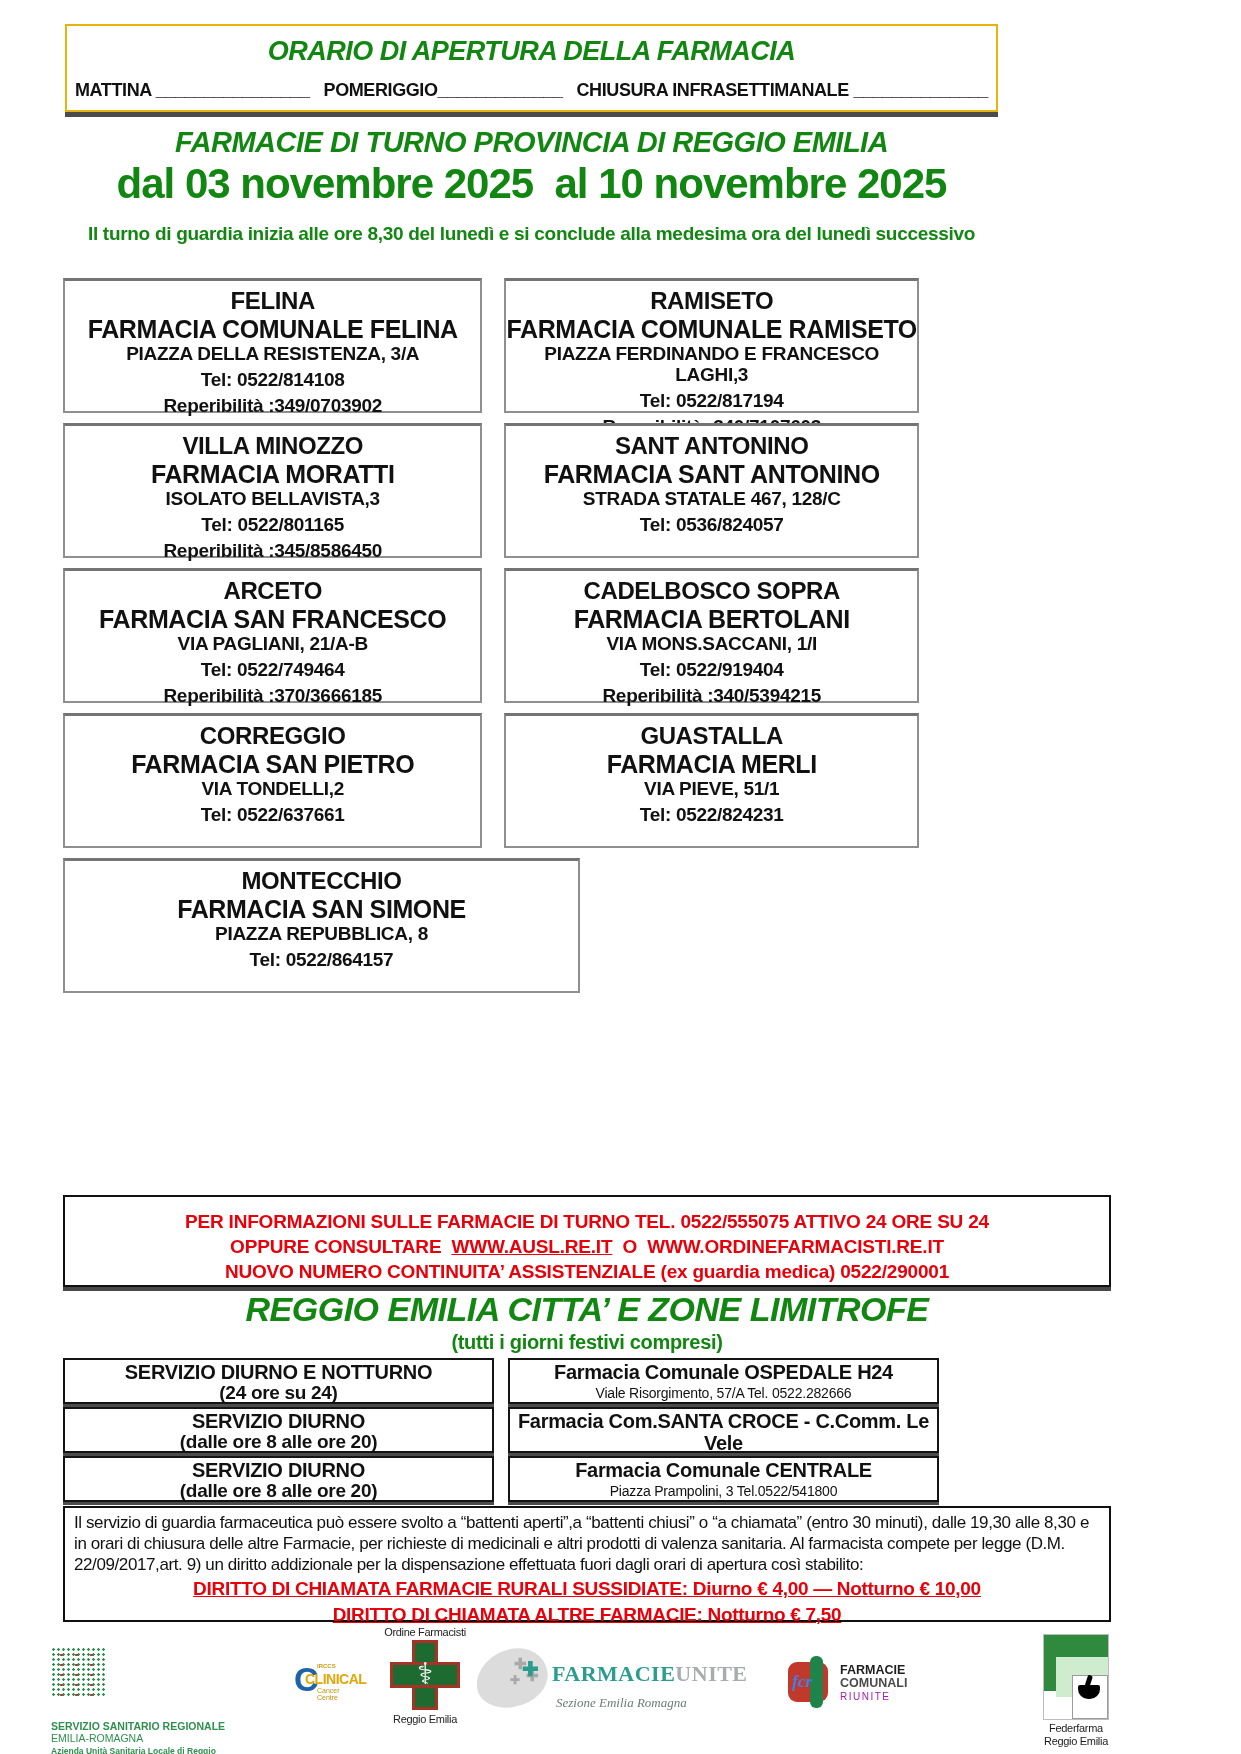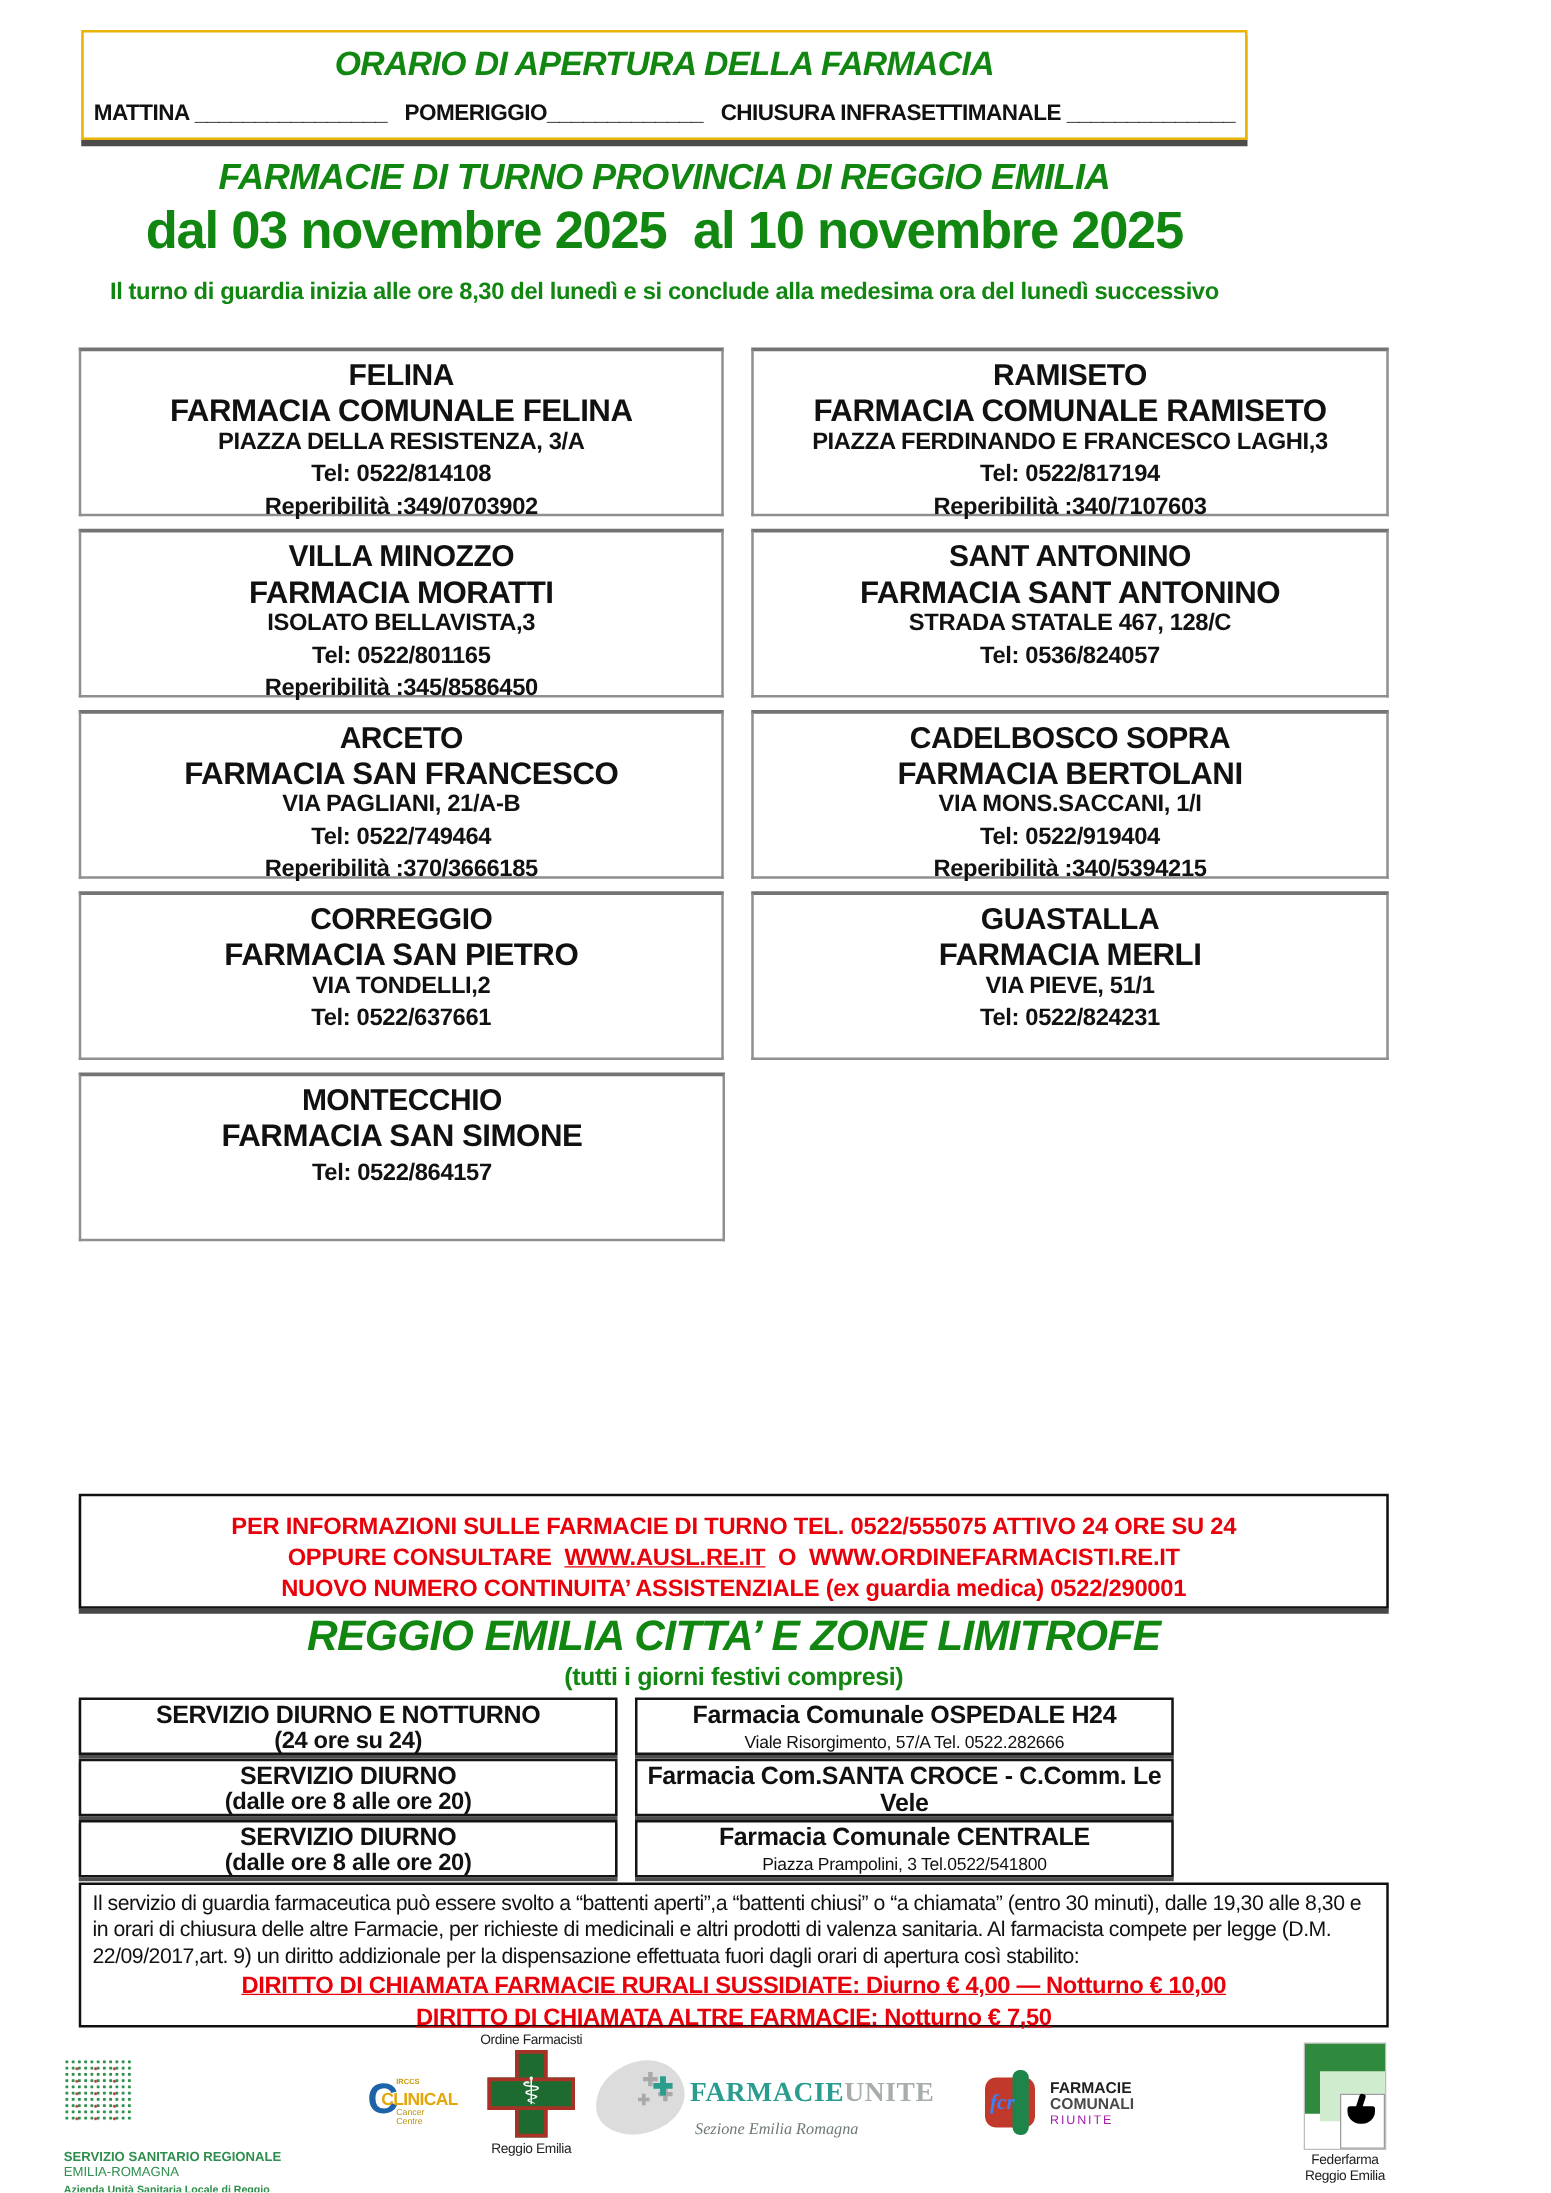--- a/index.html
+++ b/index.html
@@ -19,21 +19,21 @@
 
   
   #province-title{position:absolute;left:65px;top:126px;width:933px;text-align:center;
       font-size:29px;font-weight:bold;font-style:italic;letter-spacing:-0.5px;}
   #date-range{position:absolute;left:65px;top:160px;width:933px;text-align:center;
       font-size:42px;font-weight:bold;letter-spacing:-1px;white-space:pre;}
   #turno-note{position:absolute;left:65px;top:211px;width:933px;text-align:center;
       font-size:19px;font-weight:bold;letter-spacing:-0.3px;margin-top:12px;}
 
   
-  .pharm-row{position:absolute;left:63px;width:1048px;display:flex;gap:22px;}
+  .pharm-row{position:absolute;left:63px;width:856px;display:flex;gap:22px;}
   .r1{top:278px}.r2{top:423px}.r3{top:568px}.r4{top:713px}.r5{top:858px}
   .pharm-card{box-sizing:border-box;height:135px;background:#fff;text-align:center;
       border:2px solid #8f8f8f;border-top:3px solid #747474;padding-top:5px;}
   .pharm-card.left{width:517px;}
   .pharm-card.right{width:511px;}
   .ph-town{font-size:24px;font-weight:bold;line-height:26px;margin-top:2px;letter-spacing:-0.4px;}
   .ph-name{font-size:25px;font-weight:bold;line-height:27px;margin-top:2px;letter-spacing:-0.4px;}
   .ph-addr{font-size:19px;font-weight:bold;line-height:21px;margin-top:0;letter-spacing:-0.3px;}
   .ph-tel{font-size:19px;font-weight:bold;line-height:21px;margin-top:5px;letter-spacing:-0.3px;}
   .ph-rep{font-size:19px;font-weight:bold;line-height:21px;margin-top:5px;letter-spacing:-0.3px;}
@@ -200,20 +200,21 @@
       <div class="ph-name">FARMACIA MERLI</div>
       <div class="ph-addr">VIA PIEVE, 51/1</div>
       <div class="ph-tel">Tel: 0522/824231</div>
     </div>
   </div>
 
   <div class="pharm-row r5">
     <div class="pharm-card left">
       <div class="ph-town">MONTECCHIO</div>
       <div class="ph-name">FARMACIA SAN SIMONE</div>
+      <div class="ph-addr">PIAZZA REPUBBLICA,  8</div>
       <div class="ph-tel">Tel: 0522/864157</div>
     </div>
   </div>
 
   <div id="info-box">
     <div class="info-line red">PER INFORMAZIONI SULLE FARMACIE DI TURNO TEL. 0522/555075 ATTIVO 24 ORE SU 24</div>
     <div class="info-line red"><span style="white-space:pre">OPPURE CONSULTARE  </span><span class="info-link">WWW.AUSL.RE.IT</span><span style="white-space:pre">  O  </span><span>WWW.ORDINEFARMACISTI.RE.IT</span></div>
     <div class="info-line red">NUOVO NUMERO CONTINUITA’ ASSISTENZIALE (ex guardia medica) 0522/290001</div>
   </div>
 

